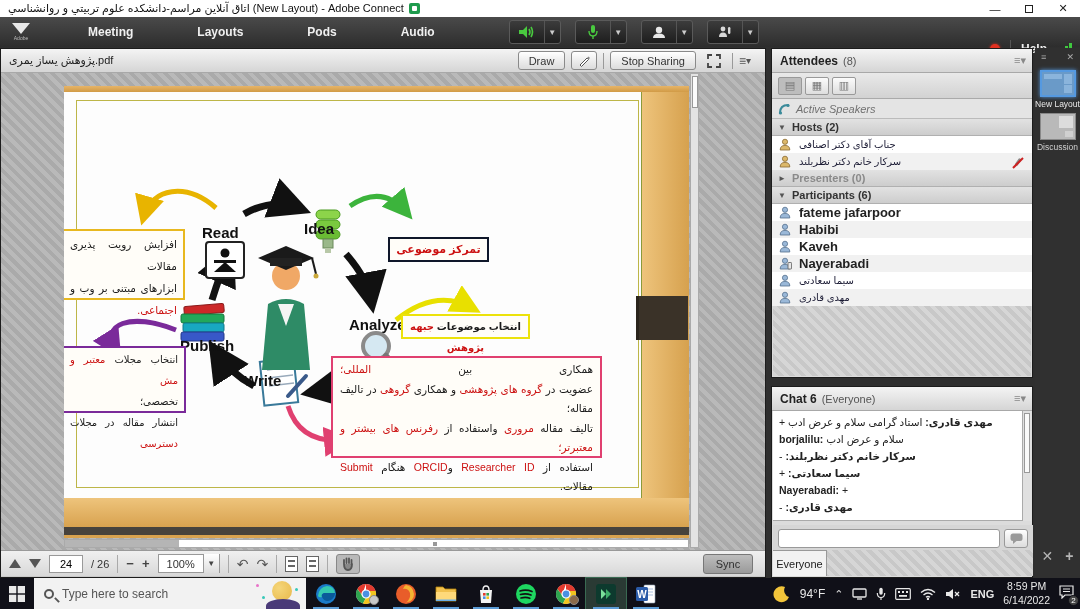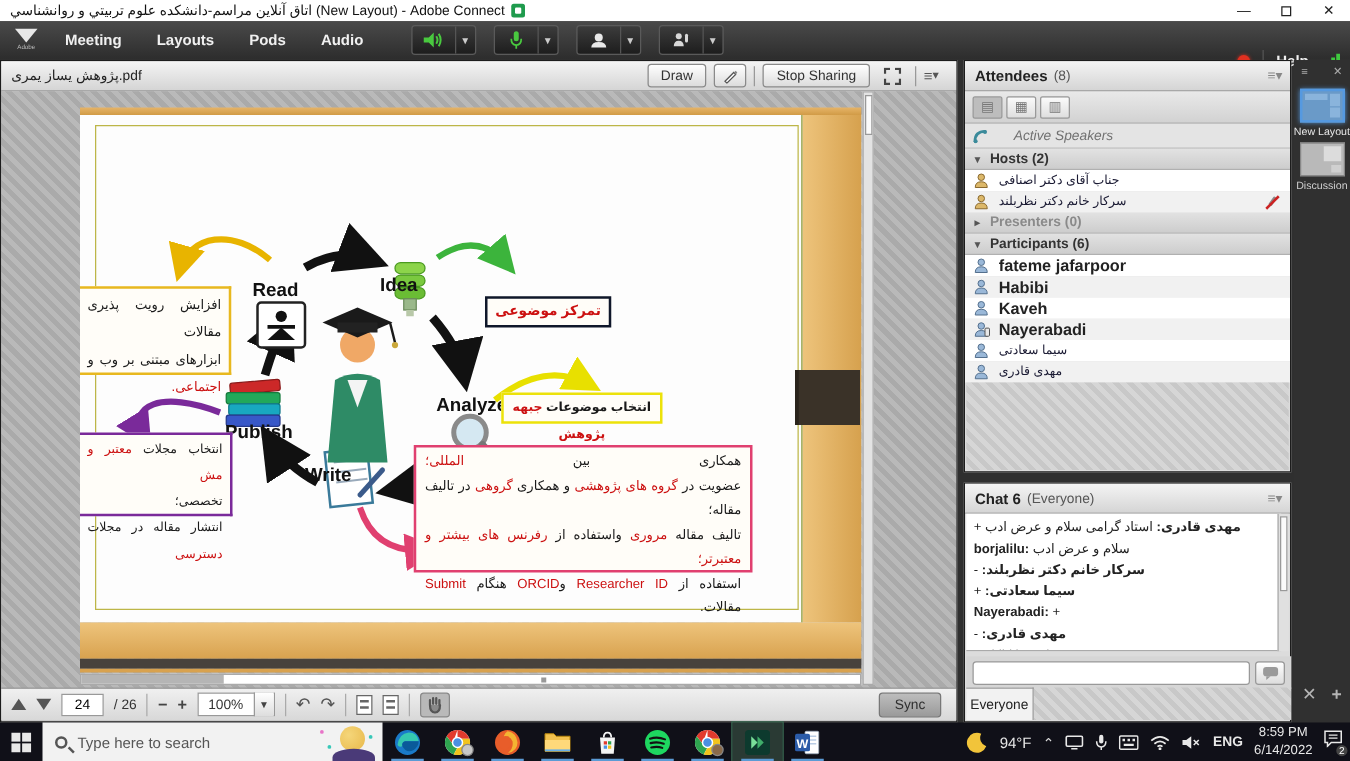--- a/index.html
+++ b/index.html
@@ -13,21 +13,21 @@
   #titletext { margin-left:8px; white-space:nowrap; }
   #appicon { width:11px; height:11px; background:#1f9b4d; border-radius:2px; margin-left:5px;
     display:inline-block; position:relative; }
   #appicon::after{ content:""; position:absolute; left:3px; top:3px; width:5px; height:5px; background:#fff; border-radius:1px;}
   #wincontrols { position:absolute; right:0; top:0; height:17px; display:flex; }
   .winbtn { width:34px; height:17px; display:flex; align-items:center; justify-content:center;
     font-size:11px; color:#222; cursor:pointer; }
   .winbtn .sq { width:8px; height:8px; border:1px solid #222; display:inline-block; }
 
   #menubar { position:absolute; left:0; top:17px; width:1080px; height:30px;
-    background:linear-gradient(#4a4a4a,#2d2d2d); display:flex; align-items:center; }
+    background:linear-gradient(#4a4a4a,#2d2d2d); display:flex; align-items:center;gap:36px; }
   #adobelogo { width:34px; height:26px; margin-left:4px; display:flex; flex-direction:column; align-items:center; justify-content:center; color:#fff; }
   #adobelogo .mark { width:0; height:0; border-left:9px solid transparent; border-right:9px solid transparent; border-top:11px solid #e8e8e8; }
   #adobelogo .sub { font-size:5px; color:#bbb; margin-top:1px; }
   .menuitem { color:#f0f0f0; font-weight:bold; font-size:12px; padding:0 14px; height:30px;
     display:flex; align-items:center; cursor:pointer; }
   #avgroup { display:flex; align-items:center; margin-left:24px; gap:14px; }
   .avbtn { display:flex; border:1px solid #5a5a5a; border-radius:3px; overflow:hidden;
     background:linear-gradient(#3c3c3c,#1d1d1d); }
   .avicon { width:34px; height:22px; display:flex; align-items:center; justify-content:center; }
   .avcaret { width:16px; height:22px; border-left:1px solid #555; color:#ccc; font-size:8px;
@@ -91,21 +91,21 @@
 
   
   #attendpod { position:absolute; left:771px; top:48px; width:262px; height:330px; background:#dcdcdc; border:1px solid #1c1c1c; }
   .podname { font-weight:bold; font-size:12px; color:#222; margin-left:8px; }
   .podcount { font-size:11px; color:#555; margin-left:5px; }
   .podmenu-r { position:absolute; right:6px; top:5px; color:#888; font-size:11px; cursor:pointer; }
   #viewbar { height:26px; background:linear-gradient(#e9e9e9,#d2d2d2); border-bottom:1px solid #aaa; display:flex; align-items:center; gap:3px; padding-left:6px; }
   .viewbtn { width:24px; height:18px; border:1px solid #999; border-radius:2px; background:linear-gradient(#fbfbfb,#dedede);
     color:#777; font-size:11px; display:flex; align-items:center; justify-content:center; cursor:pointer; }
   .viewbtn.sel { background:#bdbdbd; }
-  #activesp { height:20px; display:flex; align-items:center; gap:20px; padding-left:6px; background:#e4e4e4; border-bottom:1px solid #bbb; }
+  #activesp { height:20px; display:flex; align-items:center; gap:5px; padding-left:6px; background:#e4e4e4; border-bottom:1px solid #bbb; }
   #activesp span { font-style:italic; font-size:11px; color:#707070; }
   .grouphdr { height:17px; background:linear-gradient(#e2e2e2,#cdcdcd); border-bottom:1px solid #b0b0b0;
     display:flex; align-items:center; gap:6px; padding-left:6px; font-size:11px; font-weight:bold; color:#333; cursor:pointer; }
   .grouphdr.dim { color:#8a8a8a; font-weight:bold; }
   .tri { font-size:8px; color:#555; }
   .att-row { height:17px; display:flex; align-items:center; gap:7px; padding-left:7px; background:#fff; position:relative; }
   .att-row:nth-child(even) { background:#f1f1f1; }
   .att-nm { font-size:13px; color:#222; font-weight:bold; }
   .att-nm.fa { font-weight:normal; font-size:10px; color:#1a1a33; }
   .att-ic { display:flex; }

